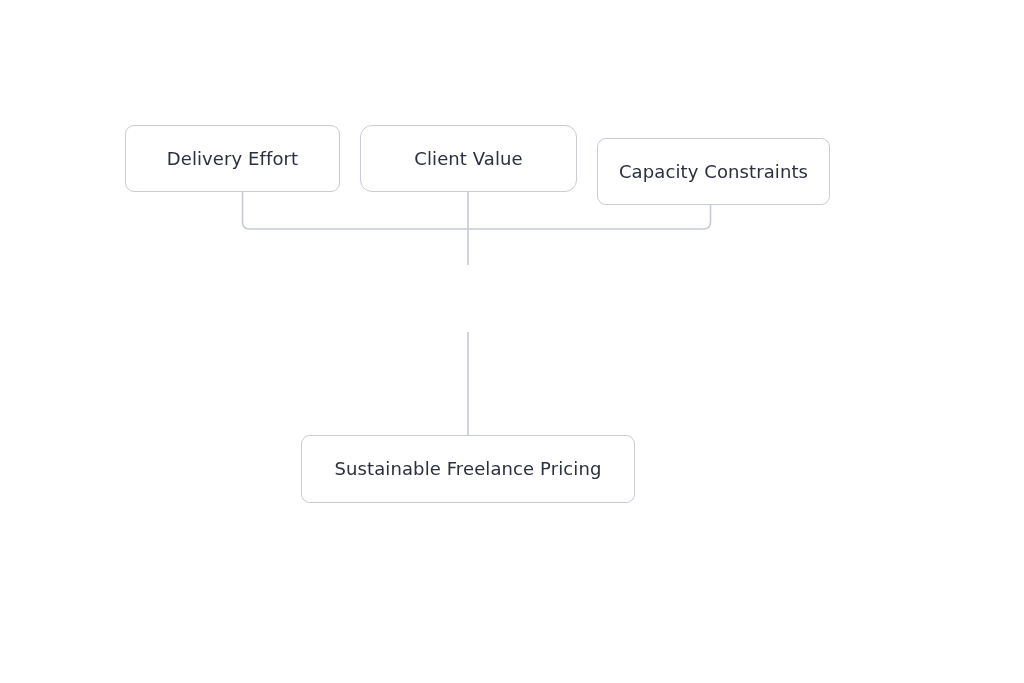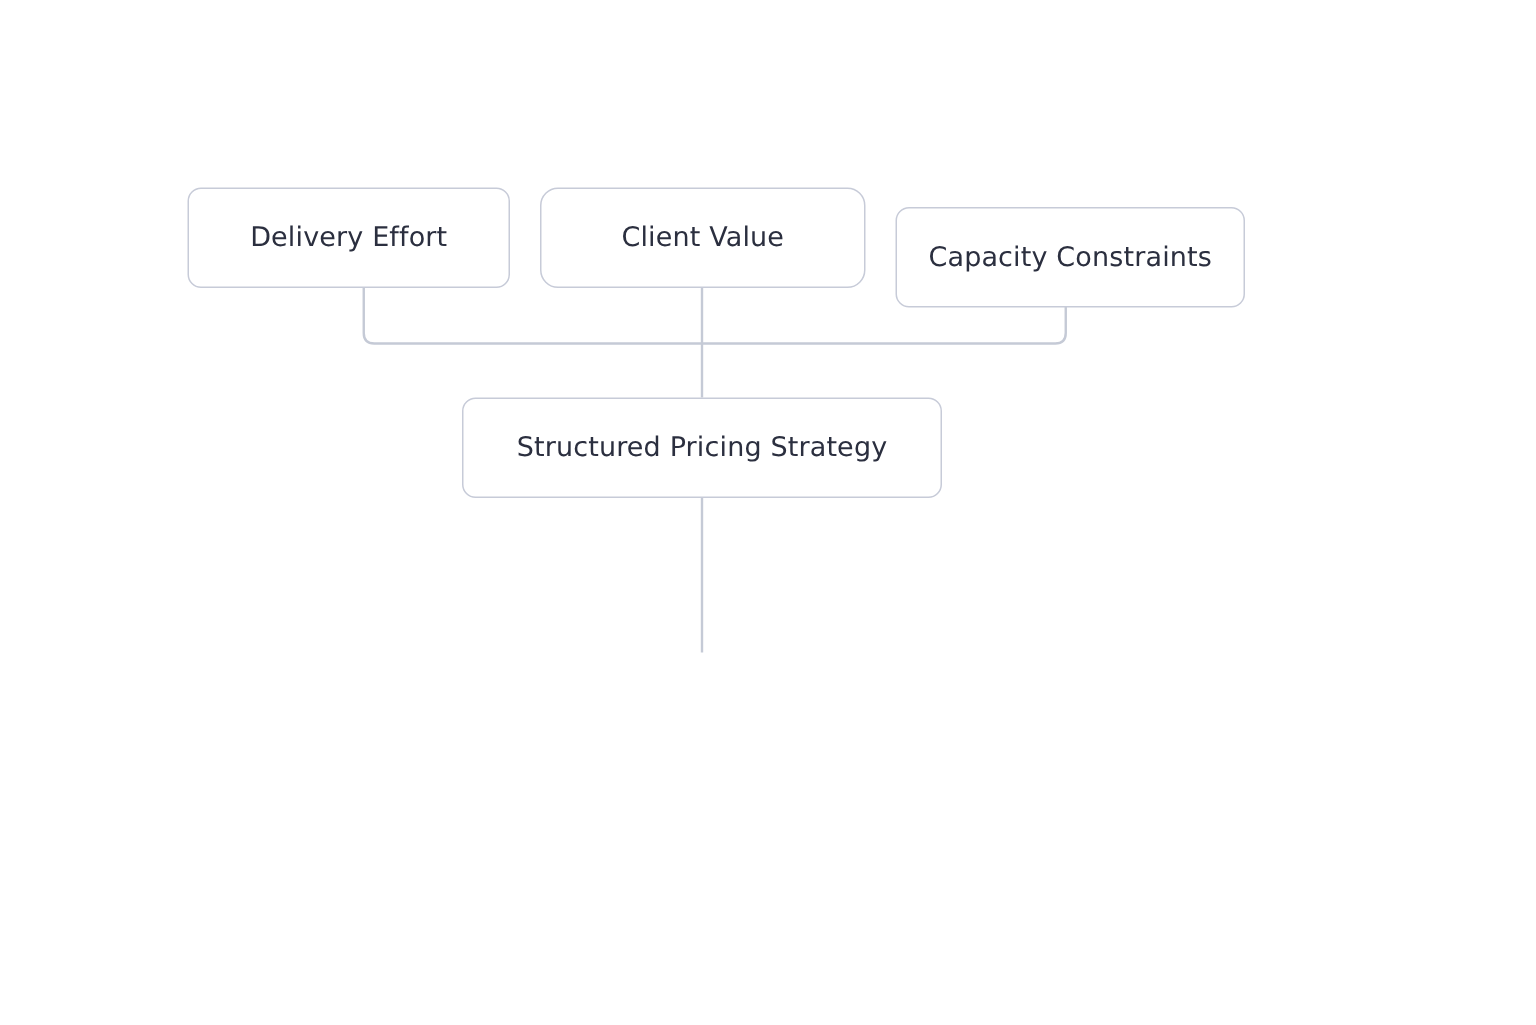--- a/index.html
+++ b/index.html
@@ -84,18 +84,18 @@
   </div>
 
   <div class="flow-node" id="node-client-value">
     <span class="node-label">Client Value</span>
   </div>
 
   <div class="flow-node" id="node-capacity-constraints">
     <span class="node-label">Capacity Constraints</span>
   </div>
 
-  <div class="flow-node" id="node-structured-pricing">
-    <span class="node-label">Structured Pricing Strategy</span>
+
+  <div class="flow-node" id="node-sustainable-pricing">
+    <span class="node-label">Sustainable Freelance Pricing</span>
   </div>
-
 
 </div>
 
 </body></html>

